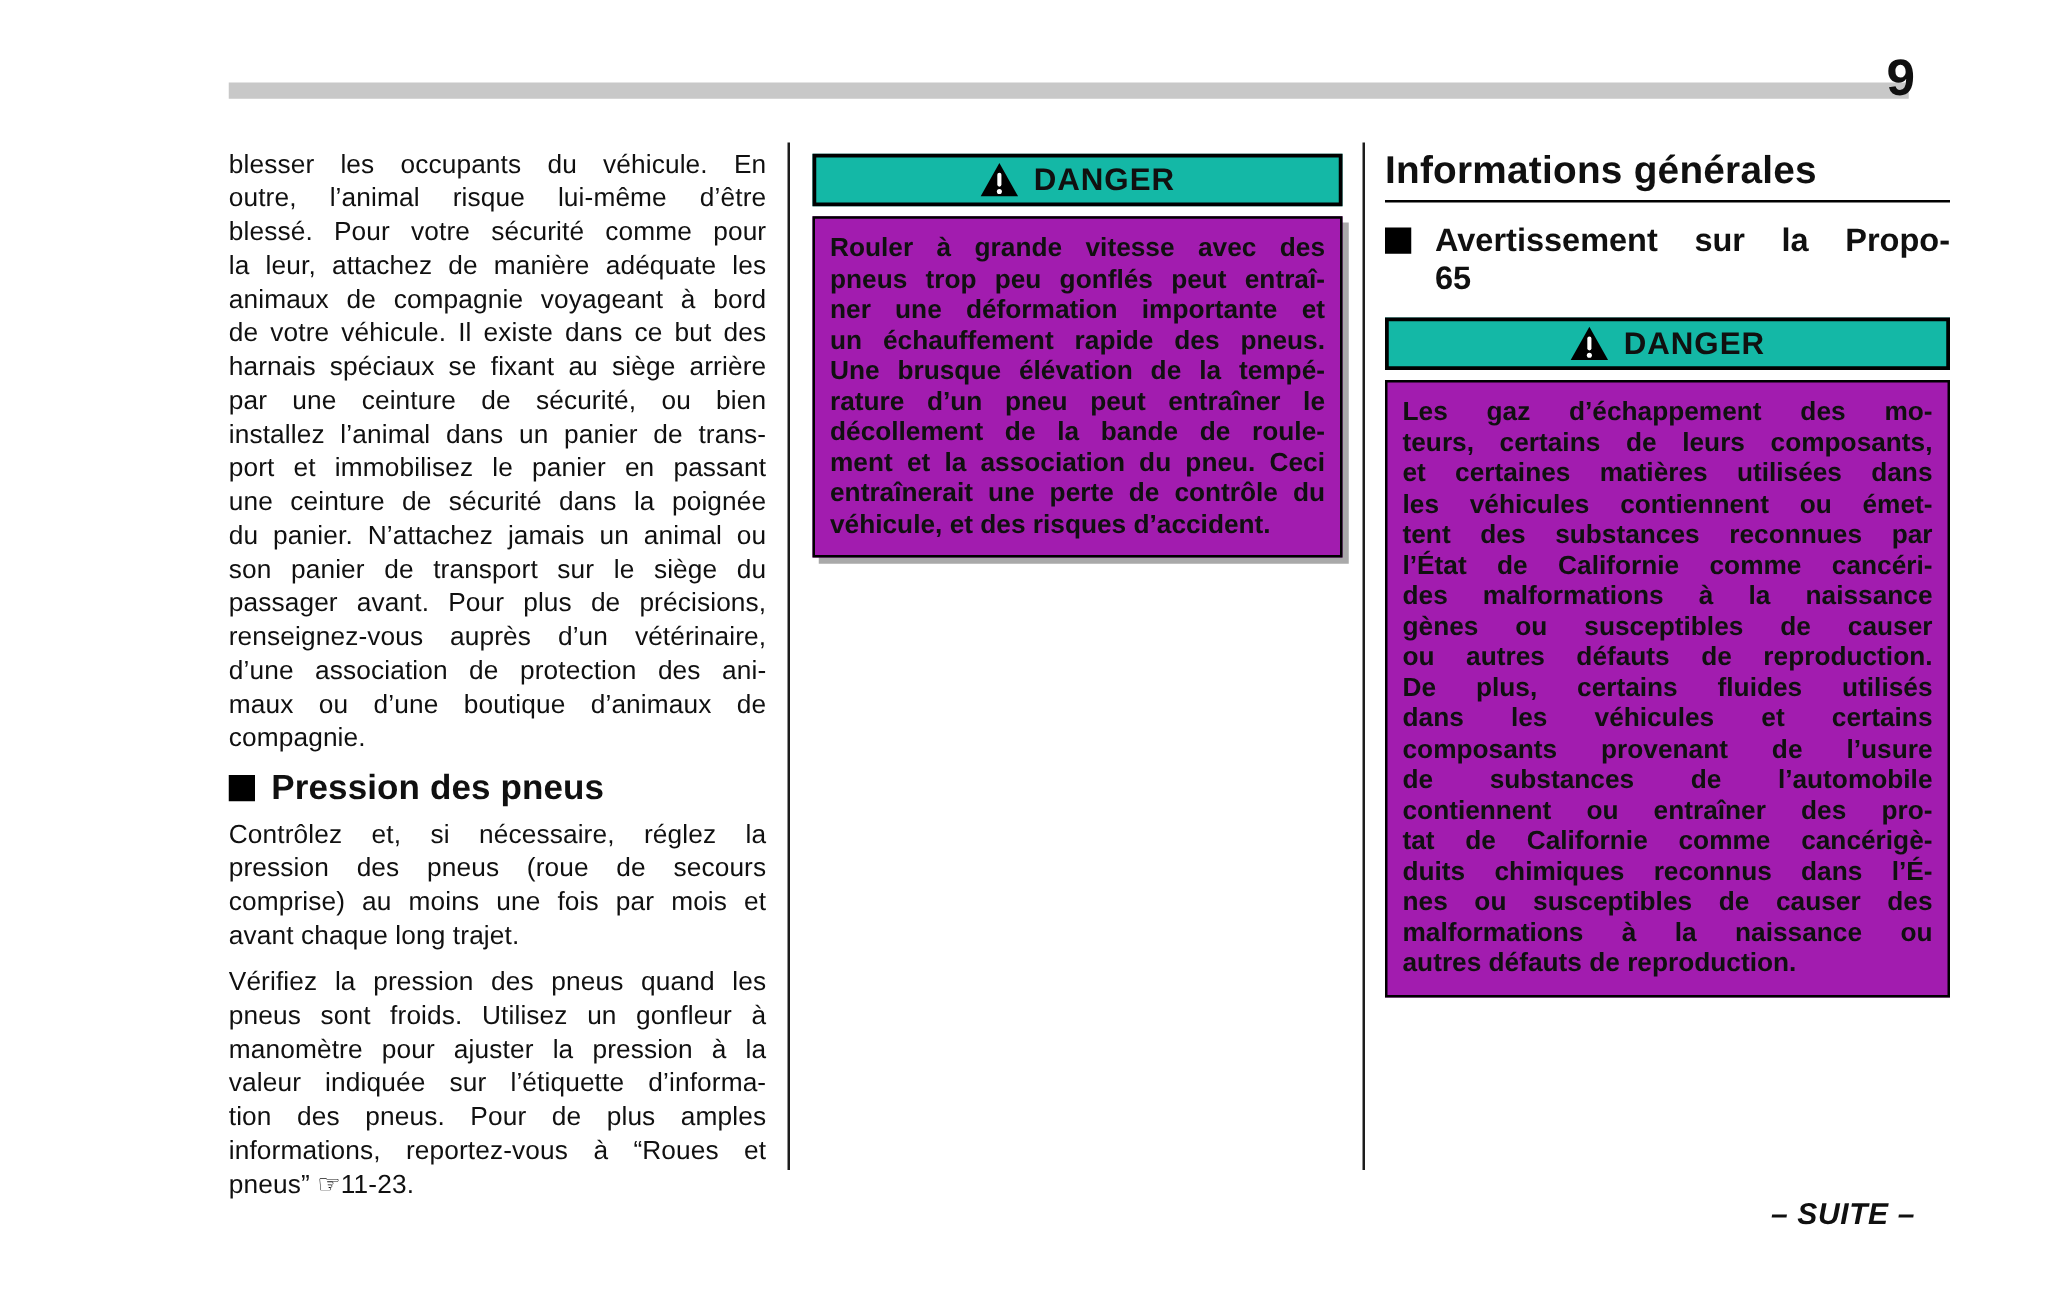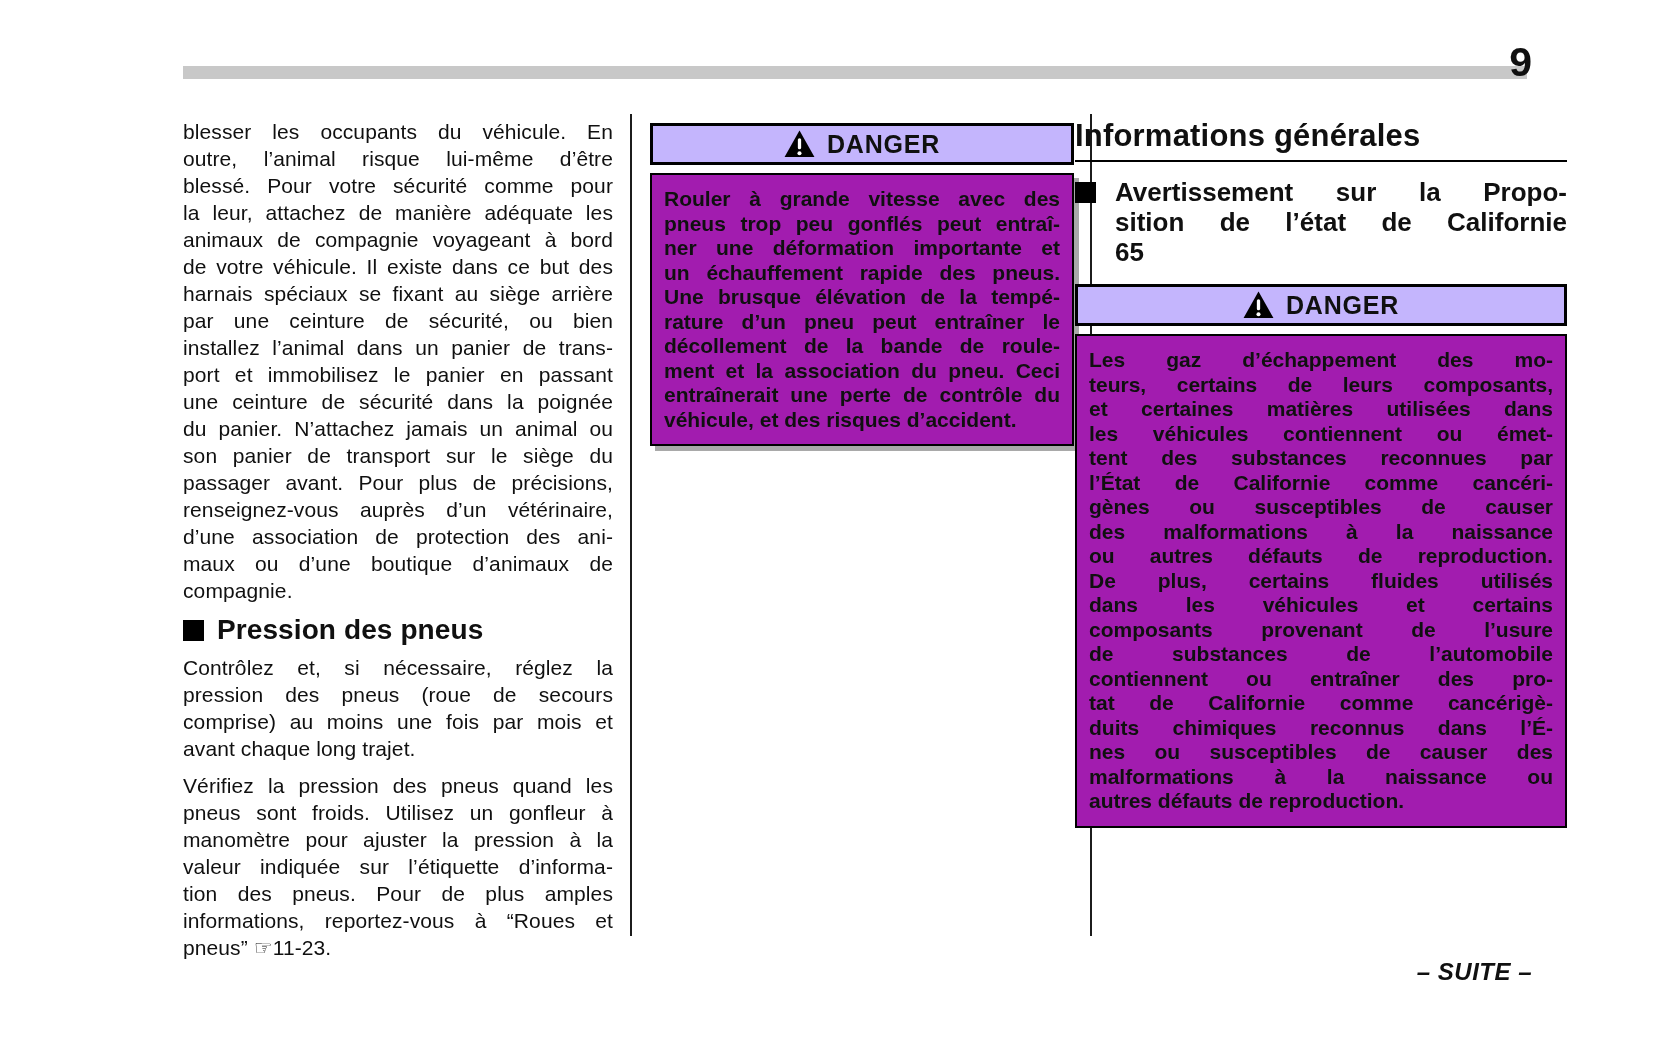--- a/index.html
+++ b/index.html
@@ -10,37 +10,37 @@
   }
   .topbar { position:absolute; left:183px; top:66px; width:1344px; height:13px; background:#c8c8c8; }
   .pagenum { position:absolute; top:42px; right:122px; font-size:41px; font-weight:bold; line-height:1; z-index:2; }
   .vrule { position:absolute; top:114px; width:2px; height:822px; background:#1c1c1c; }
   #rule1 { left:630px; }
   #rule2 { left:1090px; }
 
   .col { position:absolute; top:118px; }
   #col1 { left:183px; width:430px; }
   #col2 { left:650px; top:123px; width:424px; }
-  #col3 { left:1075px; width:492px; }
+  #col3 { left:1108px; width:452px; }
 
   .bodytext { font-size:21px; line-height:27px; letter-spacing:0.1px; }
   .jline { text-align:justify; text-align-last:justify; }
   .jline.last { text-align-last:left; }
   .para { margin:0 0 10px 0; }
 
   .section-title { display:flex; align-items:center; gap:13px; font-size:28px; font-weight:bold; line-height:32px; margin:6px 0 8px 0;text-align:right; }
   .bullet { width:21px; height:21px; background:#000; display:inline-block; flex:0 0 auto; }
 
   .heading { font-size:31px; font-weight:bold; line-height:36px; padding-bottom:6px; border-bottom:2.5px solid #000; letter-spacing:0.2px; }
   .sub-title { position:relative; margin:15px 0 0 0; padding-left:40px; font-size:26px; font-weight:bold; line-height:30px; }
   .sub-title .bullet { position:absolute; left:0; top:5px; }
 
   .danger-header {
     display:flex; align-items:center; justify-content:center; gap:12px;
-    border:3px solid #000; background:#c4b5fd; height:36px;
+    border:3px solid #000; background:#14b8a6; height:36px;
     font-size:25px; font-weight:bold; letter-spacing:0.8px;
   }
   .danger-body {
     margin-top:8px; border:2.5px solid #000; background:#a21caf;
     padding:12px 12px; font-weight:bold; font-size:21px; line-height:24.5px;
   }
   #col2 .danger-body { box-shadow:5px 5px 0 #a9a9a9; }
   #col3 .danger-block { margin-top:17px; }
   .tri-icon { display:block; }
 
@@ -124,41 +124,41 @@
           <div class="jline last">véhicule, et des risques d’accident.</div>
         </div>
     </div>
   </div>
 
   <div class="col" id="col3">
     <div class="heading">Informations générales</div>
 
     <div class="sub-title">
       <span class="bullet"></span>
-      <span><div class="jline">Avertissement sur la Propo-</div><div class="jline">sition de l’état de Californie</div><div class="jline last">65</div></span>
+      <span><div class="jline">Avertissement sur la Propo-</div><div class="jline last">65</div></span>
     </div>
 
     <div class="danger-block">
       <div class="danger-header">
         <svg class="tri-icon" width="31" height="28" viewBox="0 0 32 29">
           <path d="M16 0.5 L31.5 28 L0.5 28 Z" fill="#000"></path>
           <rect x="14.3" y="8.5" width="3.4" height="11.5" rx="1.7" fill="#fff"></rect>
           <circle cx="16" cy="24" r="2.1" fill="#fff"></circle>
         </svg>
         <span>DANGER</span>
       </div>
       <div class="danger-body">
           <div class="jline">Les gaz d’échappement des mo-</div>
           <div class="jline">teurs, certains de leurs composants,</div>
           <div class="jline">et certaines matières utilisées dans</div>
           <div class="jline">les véhicules contiennent ou émet-</div>
           <div class="jline">tent des substances reconnues par</div>
           <div class="jline">l’État de Californie comme cancéri-</div>
+          <div class="jline">des malformations à la naissance</div>
           <div class="jline">gènes ou susceptibles de causer</div>
-          <div class="jline">des malformations à la naissance</div>
           <div class="jline">ou autres défauts de reproduction.</div>
           <div class="jline">De plus, certains fluides utilisés</div>
           <div class="jline">dans les véhicules et certains</div>
           <div class="jline">composants provenant de l’usure</div>
           <div class="jline">de substances de l’automobile</div>
           <div class="jline">contiennent ou entraîner des pro-</div>
           <div class="jline">tat de Californie comme cancérigè-</div>
           <div class="jline">duits chimiques reconnus dans l’É-</div>
           <div class="jline">nes ou susceptibles de causer des</div>
           <div class="jline">malformations à la naissance ou</div>

